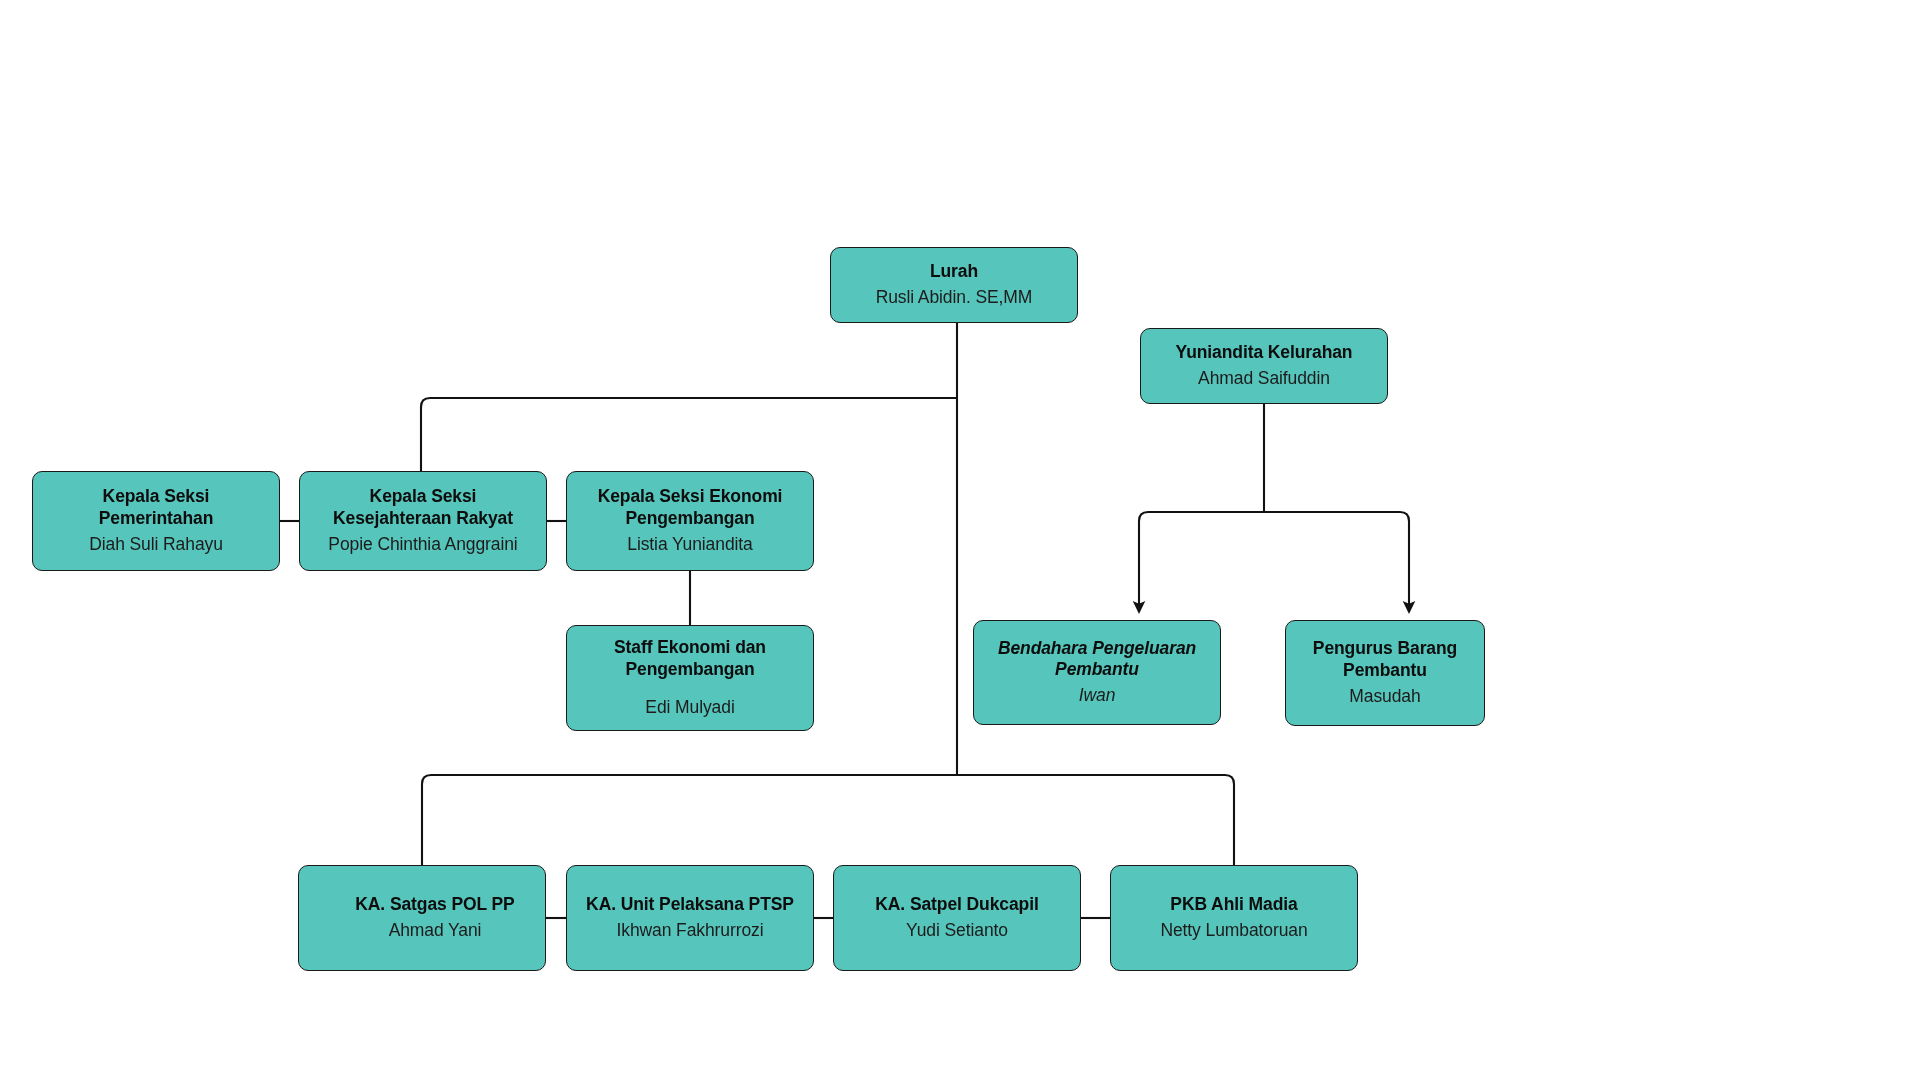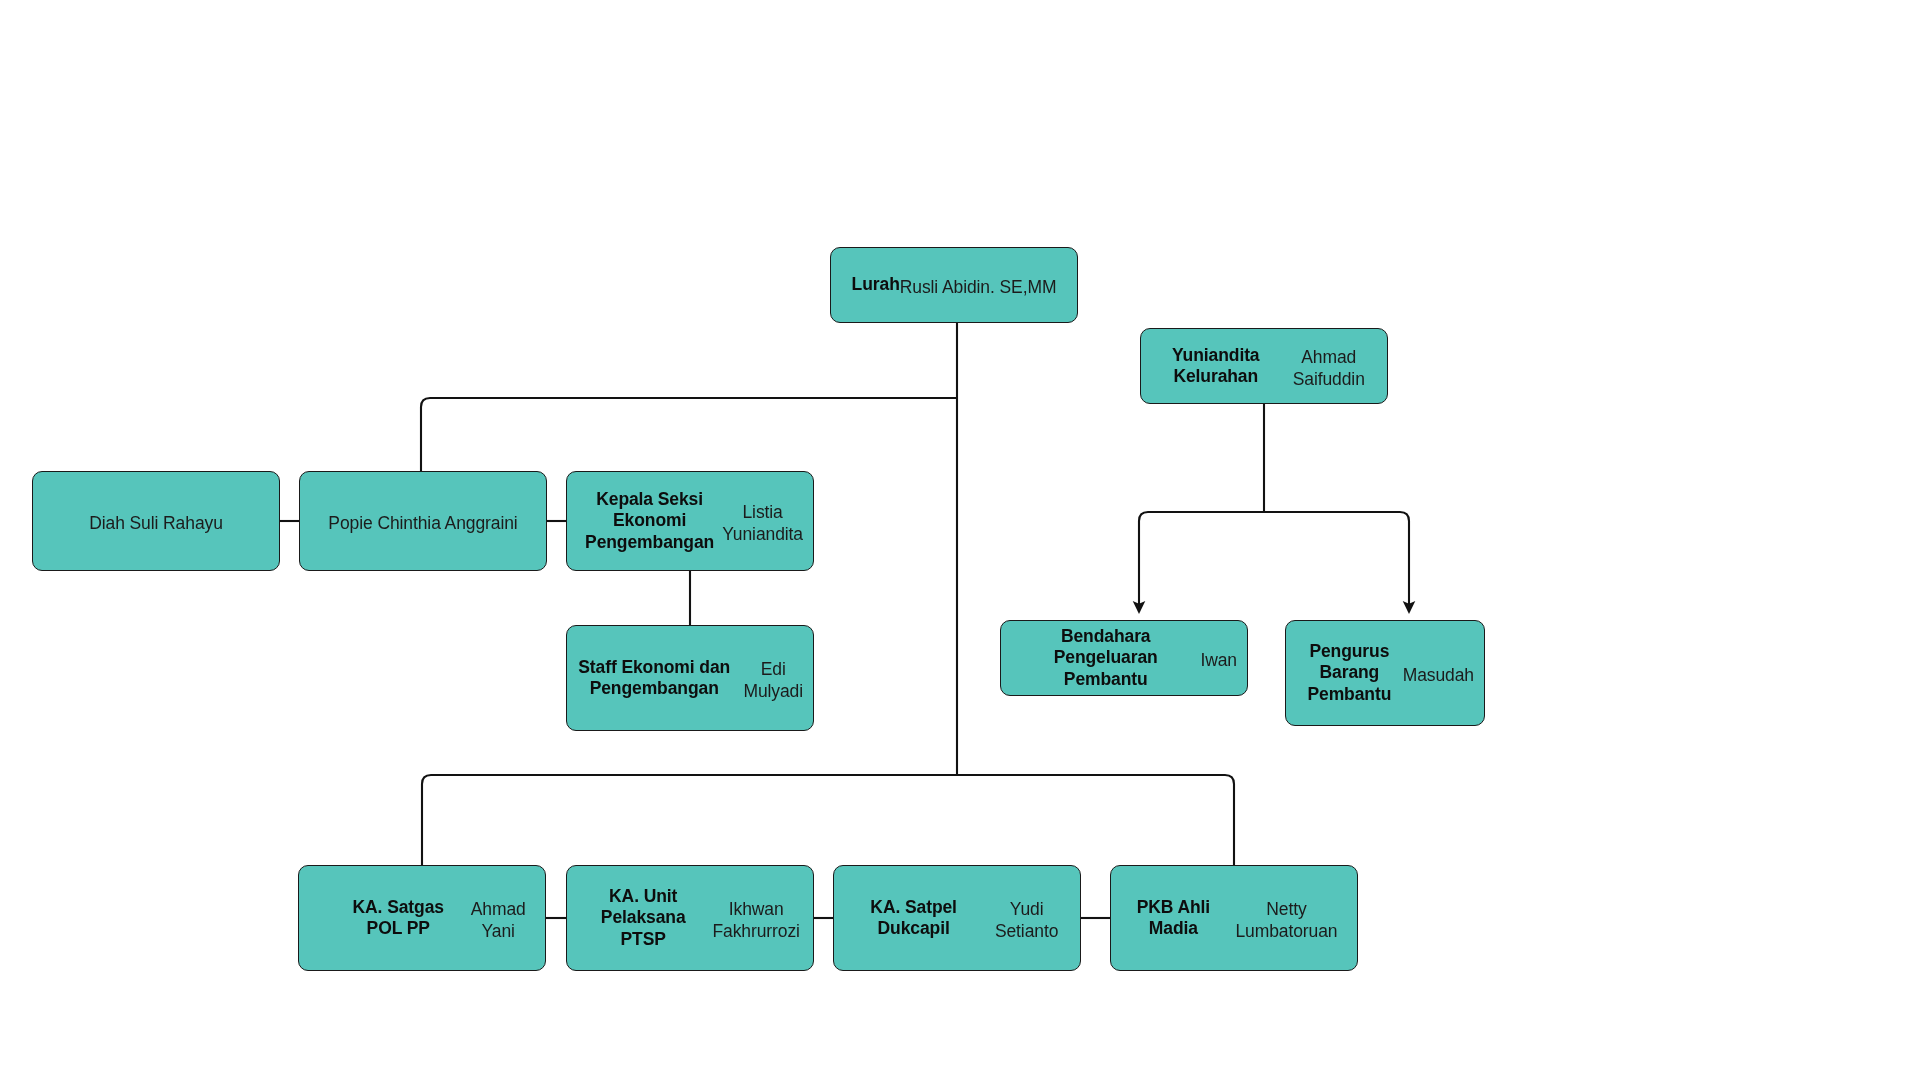--- a/index.html
+++ b/index.html
@@ -25,21 +25,21 @@
     height: 1080px;
     pointer-events: none;
   }
   .node {
     position: absolute;
     box-sizing: border-box;
     background: #56c5bb;
     border: 1.6px solid #1a1a1a;
     border-radius: 10px;
     display: flex;
-    flex-direction: row;
+    flex-direction: column;
     align-items: center;
     justify-content: center;
     text-align: center;
     padding: 6px 10px;
     z-index: 2;
   }
   .node-title {
     font-weight: bold;
     font-size: 17.5px;
     line-height: 1.22;
@@ -94,38 +94,40 @@
     <div class="node-title">Lurah</div>
     <div class="node-subtitle">Rusli Abidin. SE,MM</div>
   </div>
 
   <div class="node" style="left:1140px;top:328px;width:248px;height:76px;">
     <div class="node-title">Yuniandita Kelurahan</div>
     <div class="node-subtitle">Ahmad Saifuddin</div>
   </div>
 
   <div class="node" style="left:32px;top:471px;width:248px;height:100px;">
+    <div class="node-title">Kepala Seksi Pemerintahan</div>
     <div class="node-subtitle">Diah Suli Rahayu</div>
   </div>
 
   <div class="node" style="left:299px;top:471px;width:248px;height:100px;">
+    <div class="node-title">Kepala Seksi Kesejahteraan Rakyat</div>
     <div class="node-subtitle">Popie Chinthia Anggraini</div>
   </div>
 
   <div class="node" style="left:566px;top:471px;width:248px;height:100px;">
     <div class="node-title">Kepala Seksi Ekonomi Pengembangan</div>
     <div class="node-subtitle">Listia Yuniandita</div>
   </div>
 
   <div class="node" style="left:566px;top:625px;width:248px;height:106px;gap:12px;">
     <div class="node-title">Staff Ekonomi dan Pengembangan</div>
     <div class="node-subtitle">Edi Mulyadi</div>
   </div>
 
-  <div class="node" style="left:1000px;top:620px;width:248px;height:76px;">
+  <div class="node" style="left:973px;top:620px;width:248px;height:105px;font-style:italic;">
     <div class="node-title">Bendahara Pengeluaran Pembantu</div>
     <div class="node-subtitle">Iwan</div>
   </div>
 
   <div class="node" style="left:1285px;top:620px;width:200px;height:106px;">
     <div class="node-title">Pengurus Barang Pembantu</div>
     <div class="node-subtitle">Masudah</div>
   </div>
 
   <div class="node" style="left:298px;top:865px;width:248px;height:106px;padding-left:36px;">

